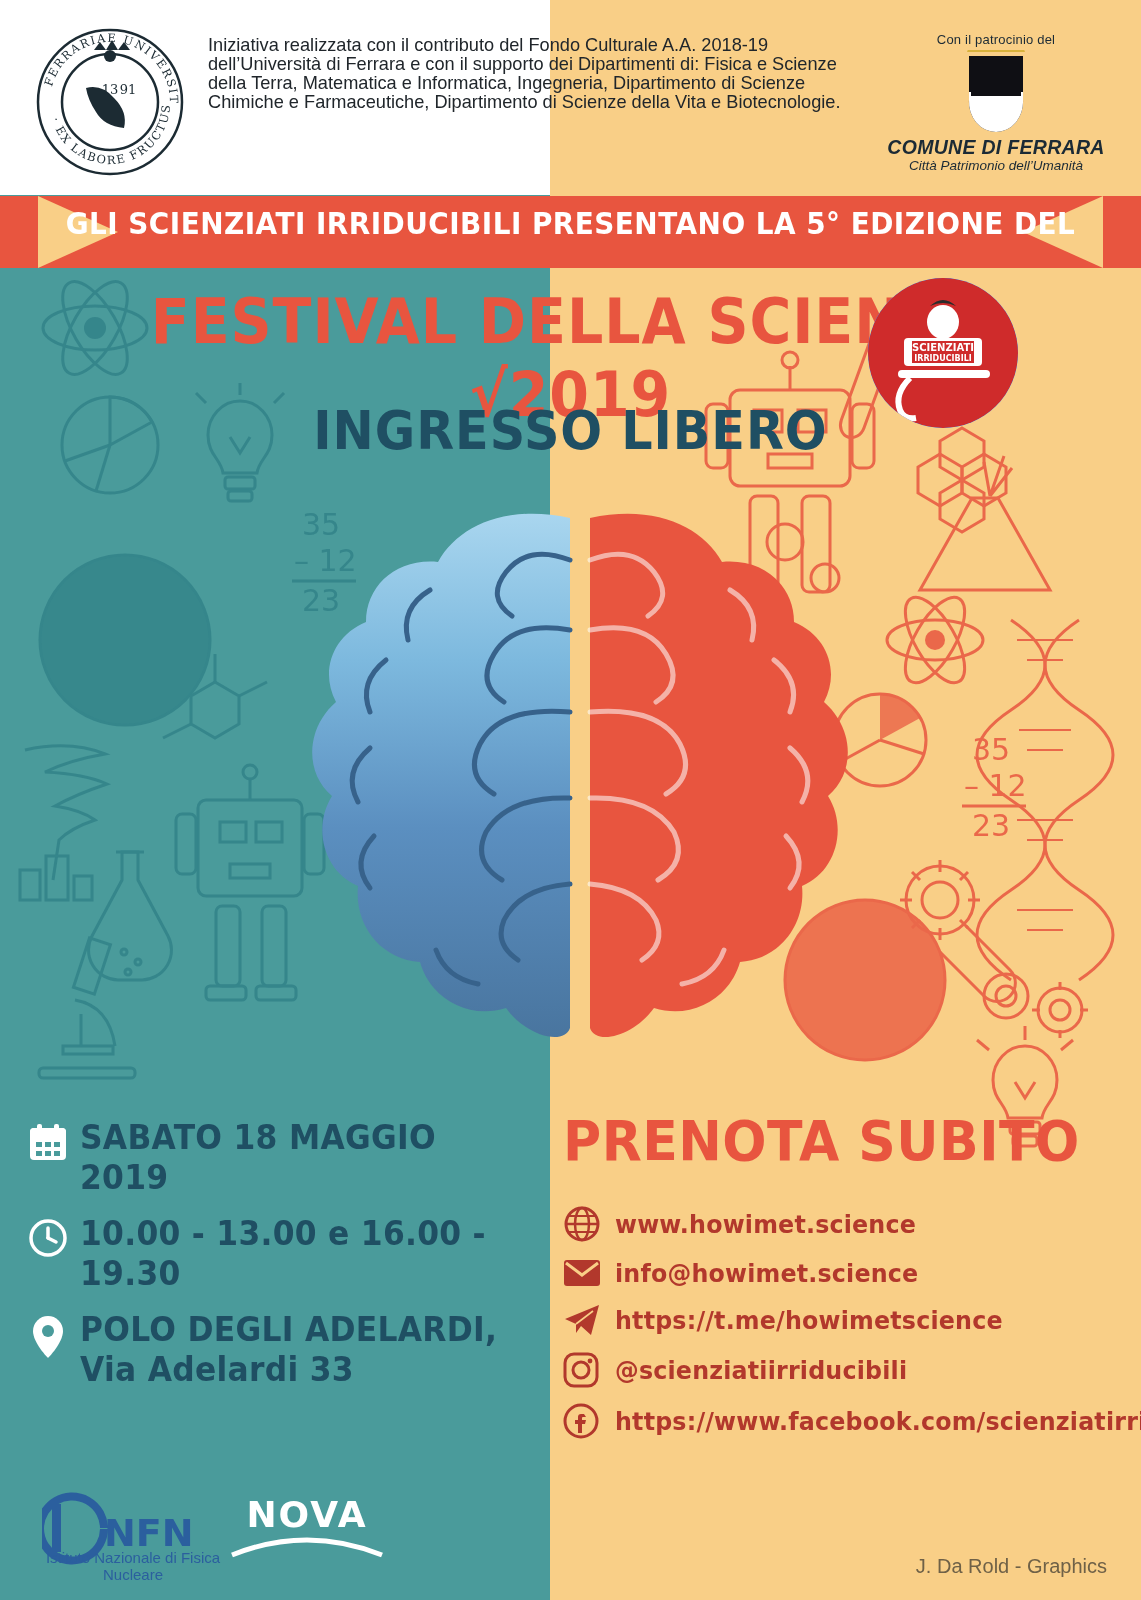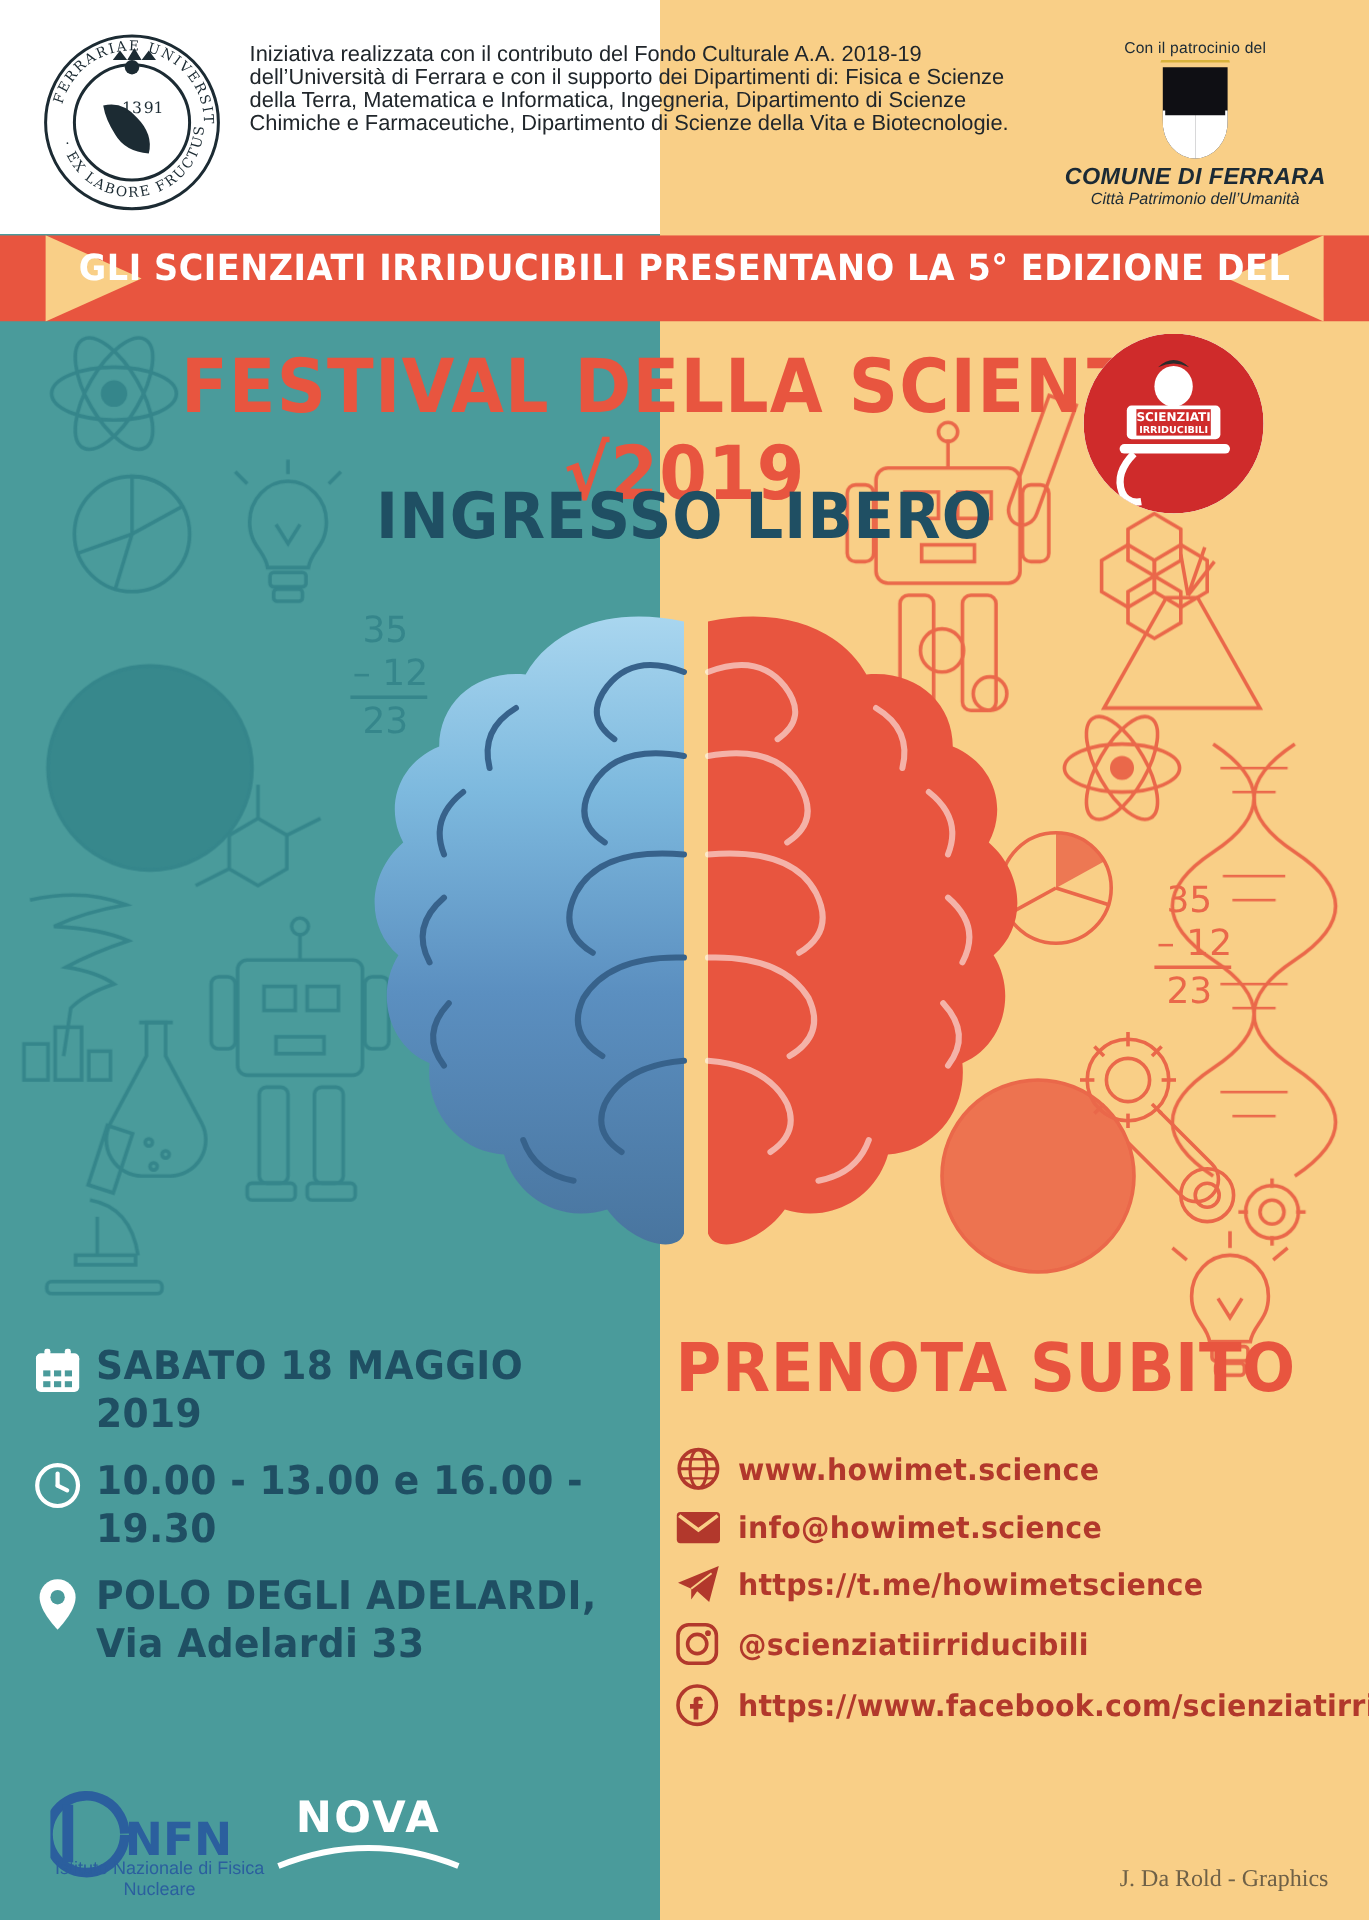--- a/index.html
+++ b/index.html
@@ -126,24 +126,24 @@
     text-align: center;
     font-family: "DejaVu Sans", sans-serif;
     font-weight: 700;
     font-size: 53px;
     letter-spacing: 1px;
     color: #1f4f63;
     transform: scaleX(.93);
   }
   .badge-circle {
     position: absolute;
-    left: 903px; top: 278px;
+    left: 868px; top: 278px;
     width: 150px; height: 150px;
     border-radius: 50%;
-    background: #e5e5e5;
+    background: #3b82f6;
     overflow: hidden;
   }
 
   
   .brain {
     position: absolute;
     left: 270px; top: 480px;
     width: 620px; height: 620px;
   }
 
@@ -235,21 +235,21 @@
     width: 180px; height: 80px;
   }
   .nova-logo {
     position: absolute;
     left: 222px; top: 1485px;
     width: 170px; height: 80px;
   }
   .credit {
     position: absolute;
     right: 34px; bottom: 22px;
-    font-family: Liberation Serif, serif;
+    font-family: Liberation Sans, sans-serif;
     font-size: 20px;
     color: #6f6147;
   }
   .infn-caption {
     position: absolute;
     left: 28px; top: 1549px;
     width: 210px;
     text-align: center;
     font-size: 15px;
     color: #2b5f9e;

